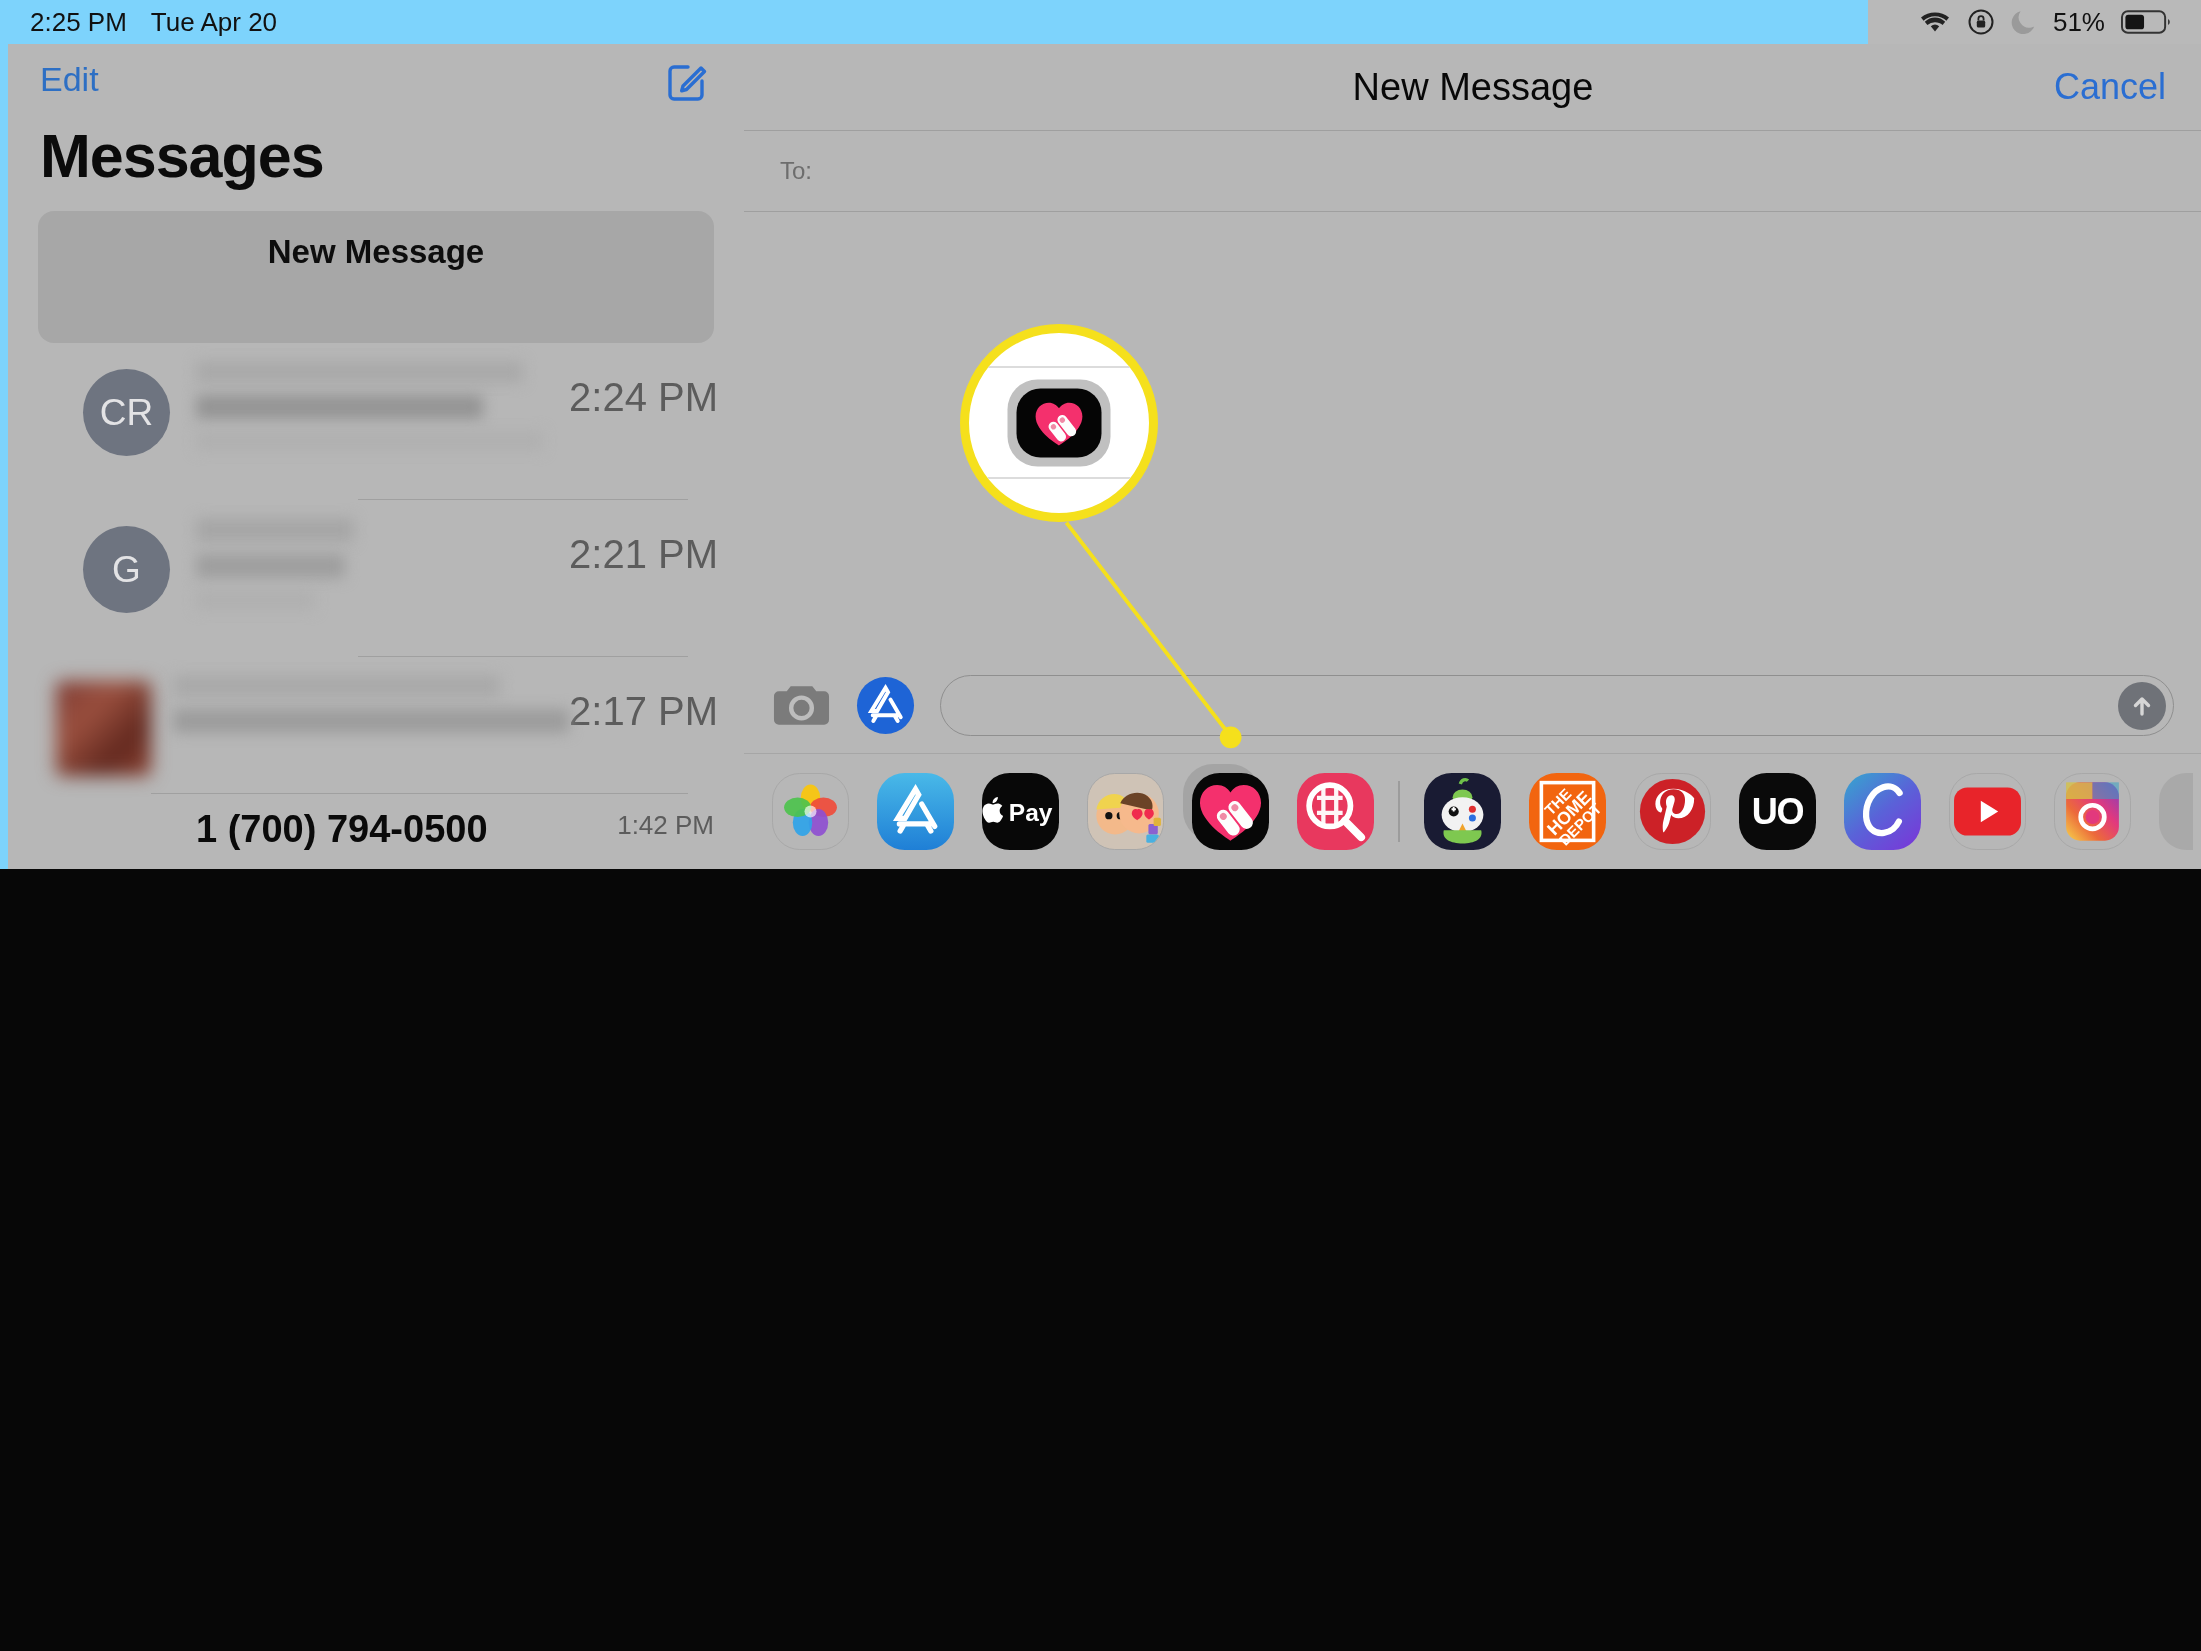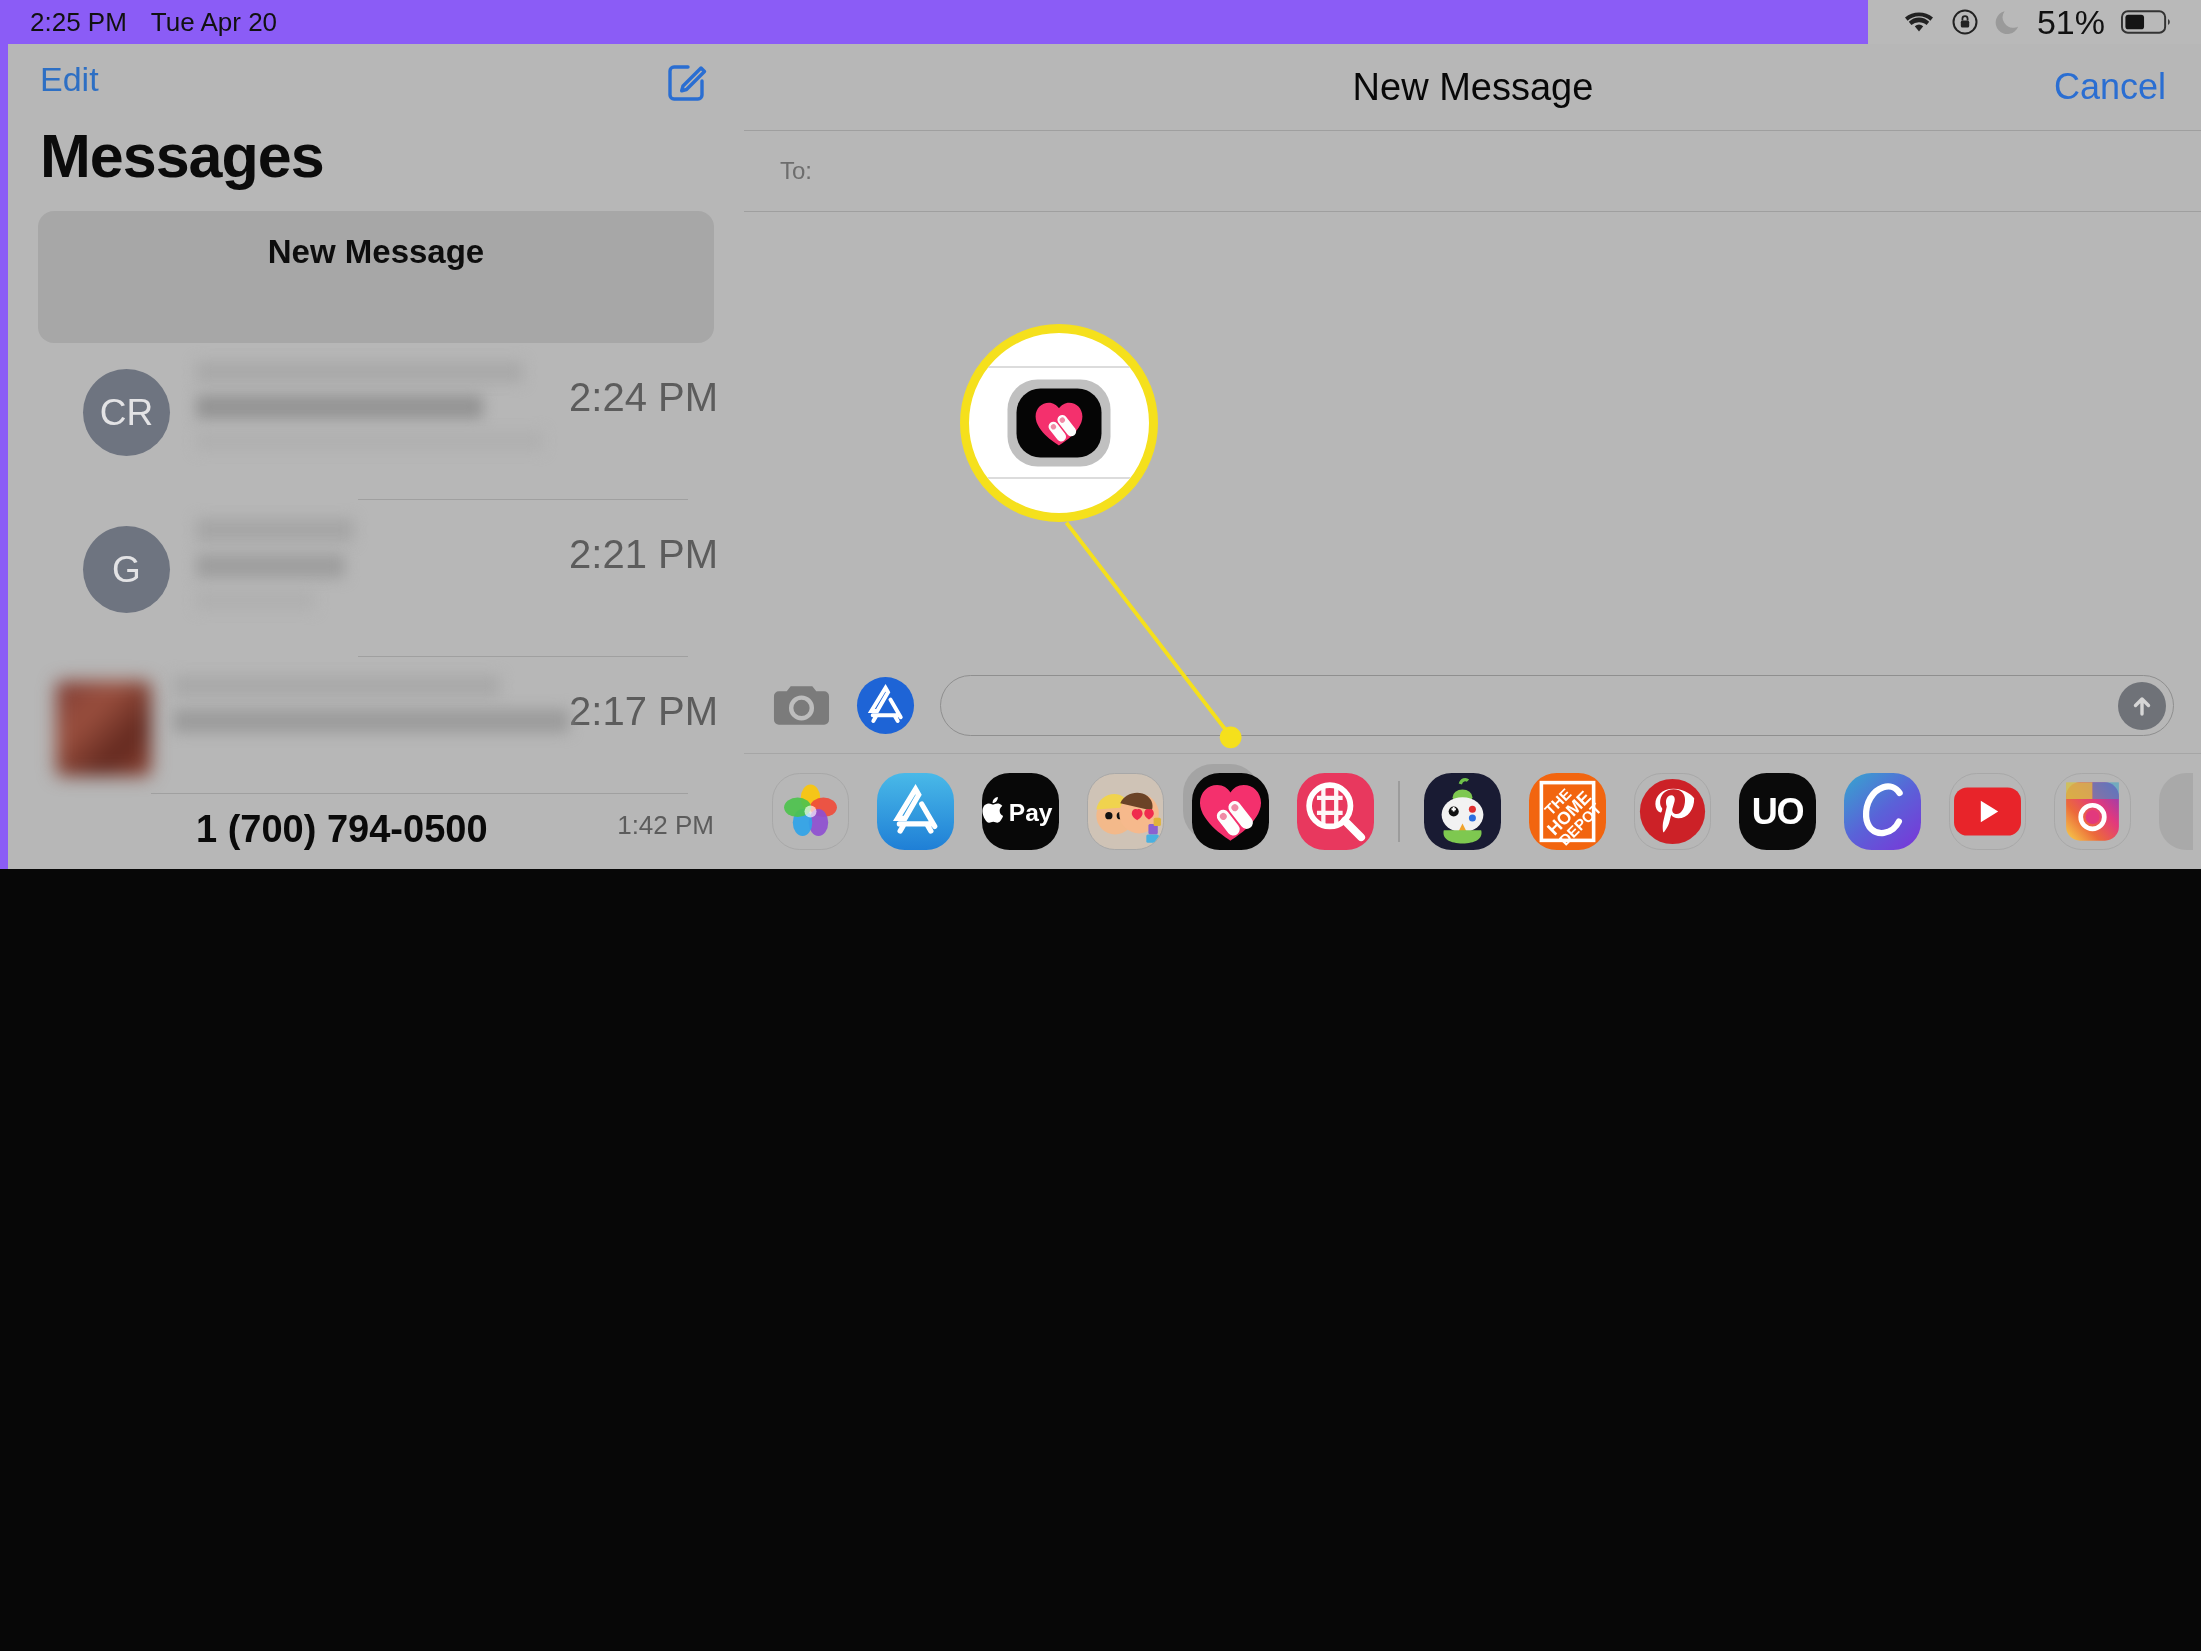--- a/index.html
+++ b/index.html
@@ -5,32 +5,32 @@
   * { box-sizing: border-box; margin: 0; padding: 0; }
   html, body {
     width: 2202px; height: 1651px;
     font-family: "Liberation Sans", sans-serif;
     background: #000;
     overflow: hidden;
   }
   #screen { position: relative; width: 2202px; height: 1651px; background: #b9b9b9; }
 
   
-  #ipad { position: absolute; left: 0; top: 0; width: 1868px; height: 869px; background: #8b5cf6; }
+  #ipad { position: absolute; left: 0; top: 0; width: 1868px; height: 869px; background: #7dd3fc; }
 
   
   #statusbar {
     position: absolute; left: 0; top: 0; width: 2202px; height: 44px;
     display: flex; align-items: center; justify-content: space-between;
     padding: 0 30px;
   }
   .sb-left { display: flex; align-items: center; gap: 24px; font-size: 26px; color: #111; font-weight: 400; }
   .sb-right { display: flex; align-items: center; gap: 16px; }
   .sb-right svg { display: block; }
-  .batt-pct { font-size: 34px; color: #111; }
+  .batt-pct { font-size: 26px; color: #111; }
 
   
   #sidebar {
     position: absolute; left: 0; top: 44px; width: 743px; height: 826px;
     background: #b7b7b7; border-right: 7px solid #ef4444; overflow: hidden; margin-left: 8px;
   }
   #sb-top { height: 71px; display: flex; align-items: center; justify-content: space-between; padding: 0 32px; }
   #edit-btn { color: #2d6fc4; font-size: 34px; }
   #compose-btn { width: 46px; height: 46px; }
   #sb-title { font-size: 61px; font-weight: bold; color: #0b0b0b; padding: 6px 32px 14px 32px; letter-spacing: -1px; }

